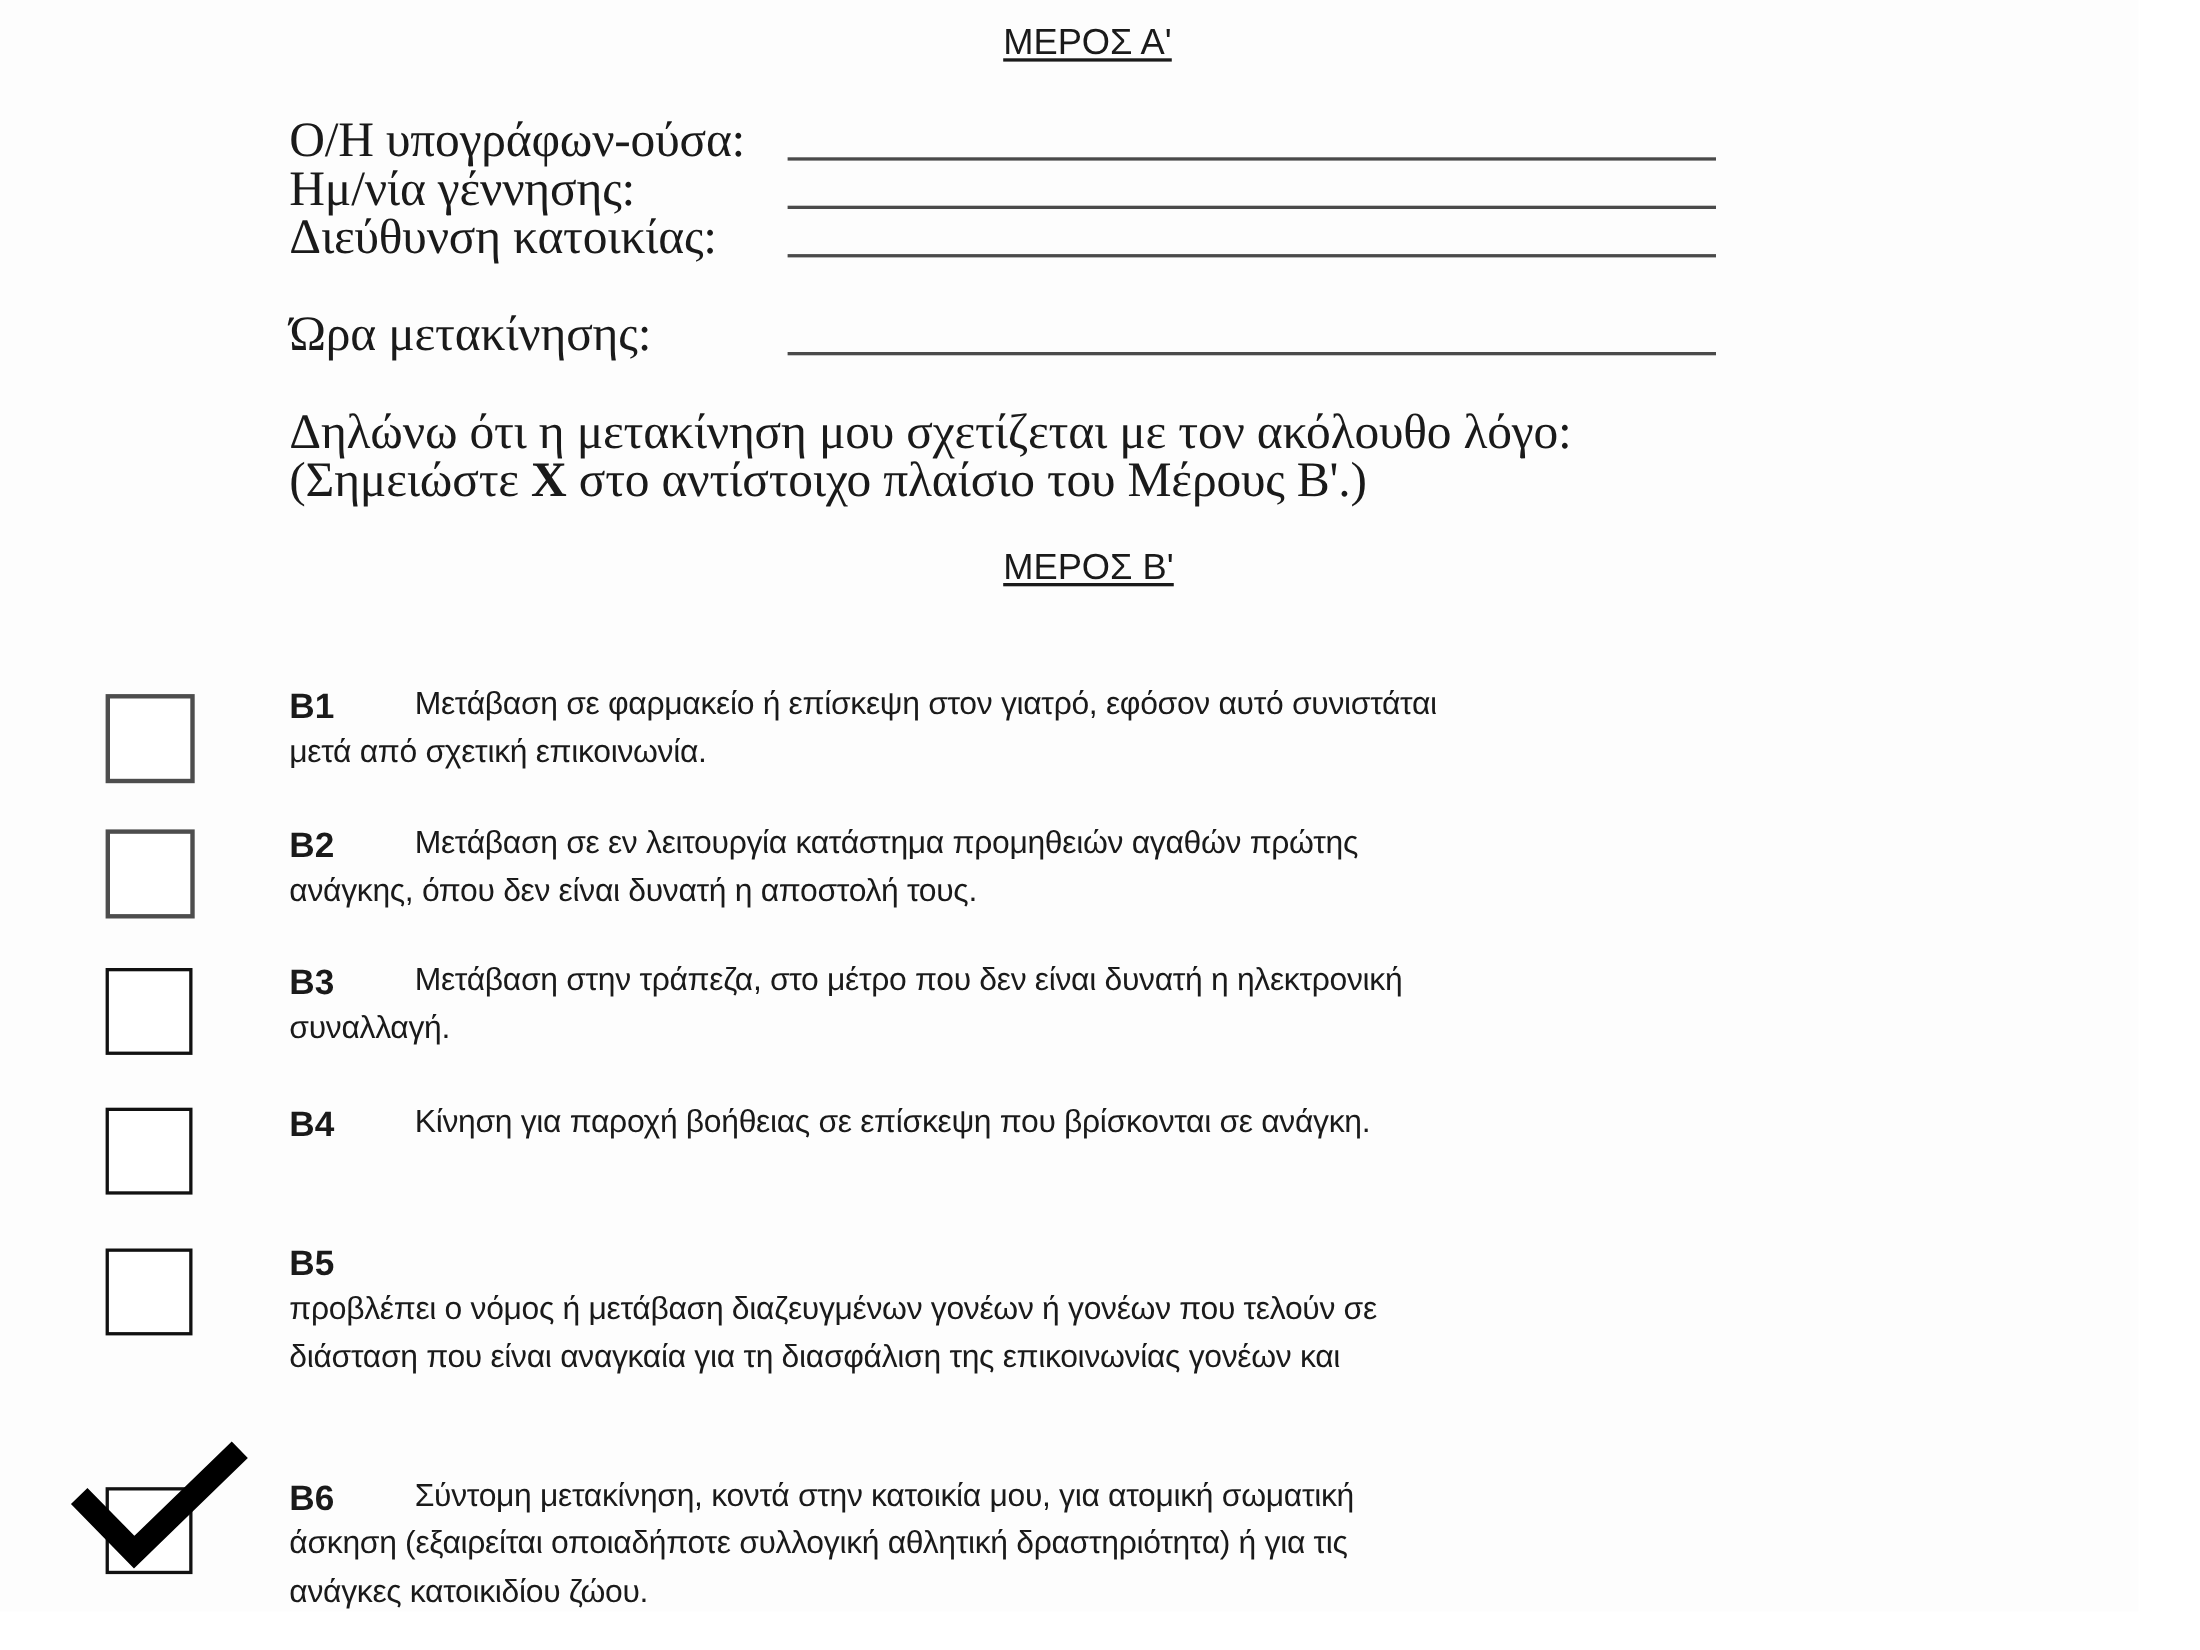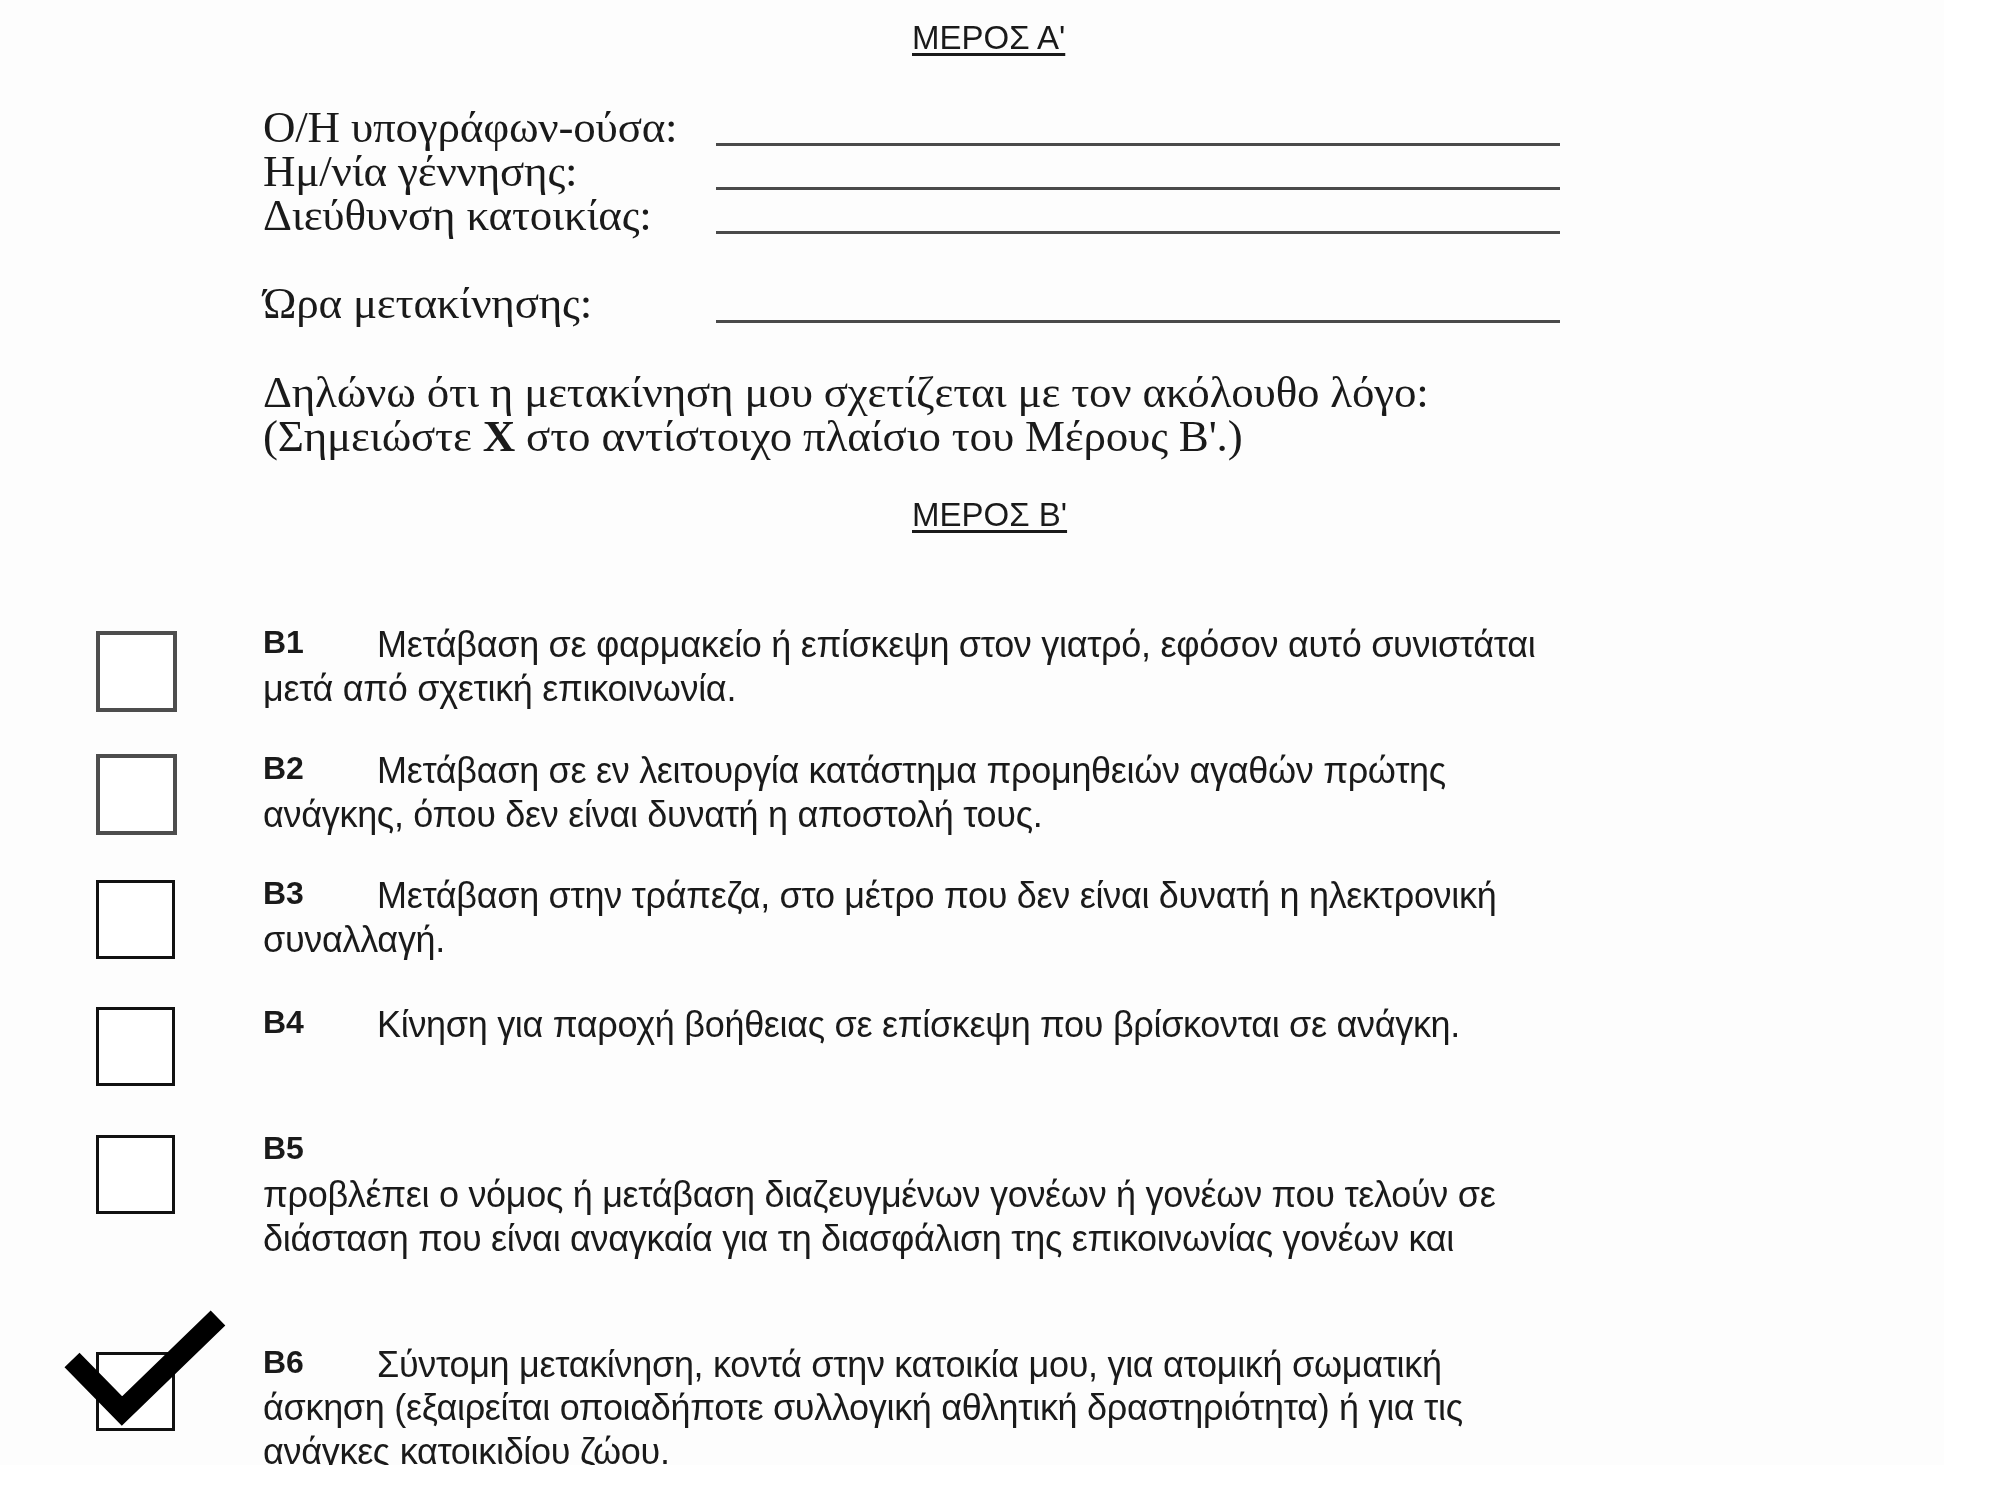--- a/index.html
+++ b/index.html
@@ -8,21 +8,21 @@
     background: #ffffff; color: #1a1a1a;
     font-family: "Liberation Sans", sans-serif;
   }
   .page { position: absolute; left: 0; top: 0; width: 1944px; height: 1465px; overflow: hidden; background: #fdfdfd; }
   .txt { position: absolute; white-space: nowrap; font-size: 45px; line-height: 44px; letter-spacing: -0.2px; font-family: Liberation Serif, serif; }
   .heading { position: absolute; white-space: nowrap; font-size: 33px; line-height: 40px; text-decoration: underline; text-underline-offset: 4px; text-decoration-thickness: 3px; }
   .rule { position: absolute; height: 3px; background: #4a4a4a; left: 716px; width: 844px; }
   .cb { position: absolute; left: 96px; width: 73px; height: 73px; border: 4px solid #4d4d4d; background: #fff; box-sizing: content-box; }
   .cb.thin { border-width: 3px; border-color: #111; }
   .code { position: absolute; left: 263px; font-weight: bold; font-size: 32px; white-space: nowrap; }
-  .line { position: absolute; left: 263px; font-size: 36px; white-space: nowrap; letter-spacing: -0.3px; }
+  .line { position: absolute; left: 263px; font-size: 29px; white-space: nowrap; letter-spacing: -0.3px; }
   .first { left: 377px; }
   .check { position: absolute; left: 0; top: 0; }
 </style>
 </head>
 <body>
 
 <div class="page">
 
   <div class="heading" style="left:912px; top:18px;">ΜΕΡΟΣ Α'</div>
 

